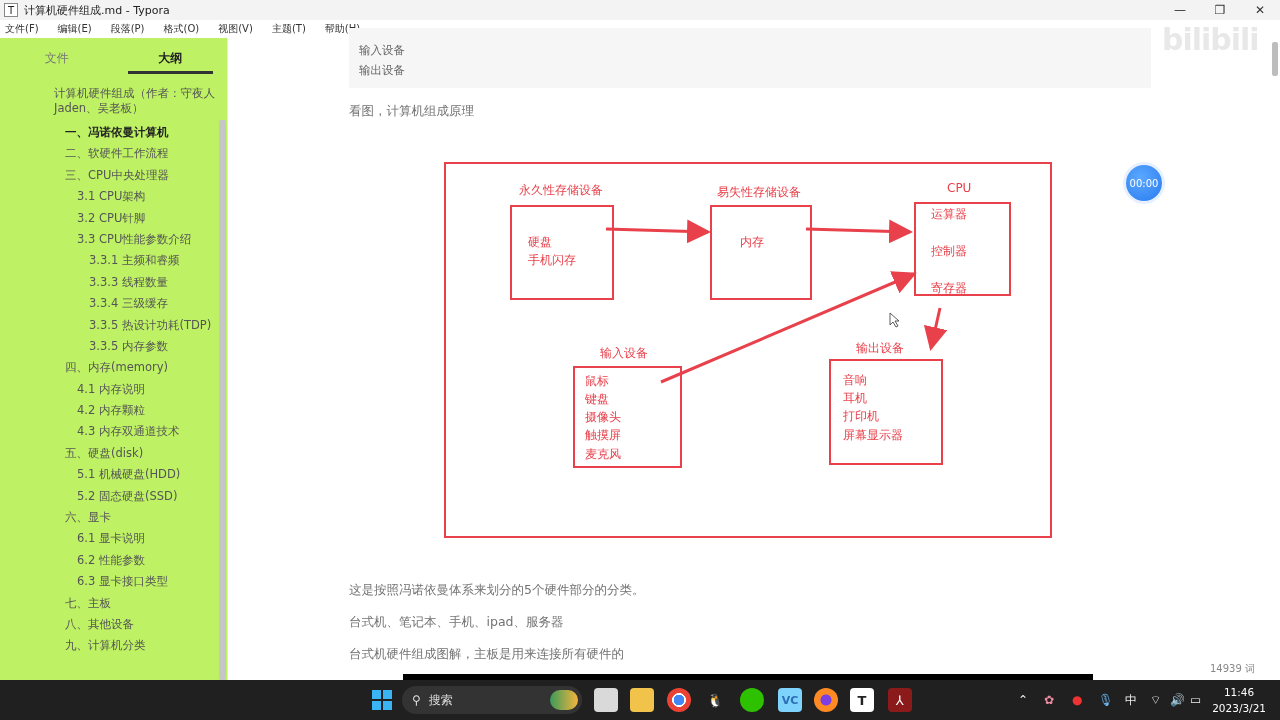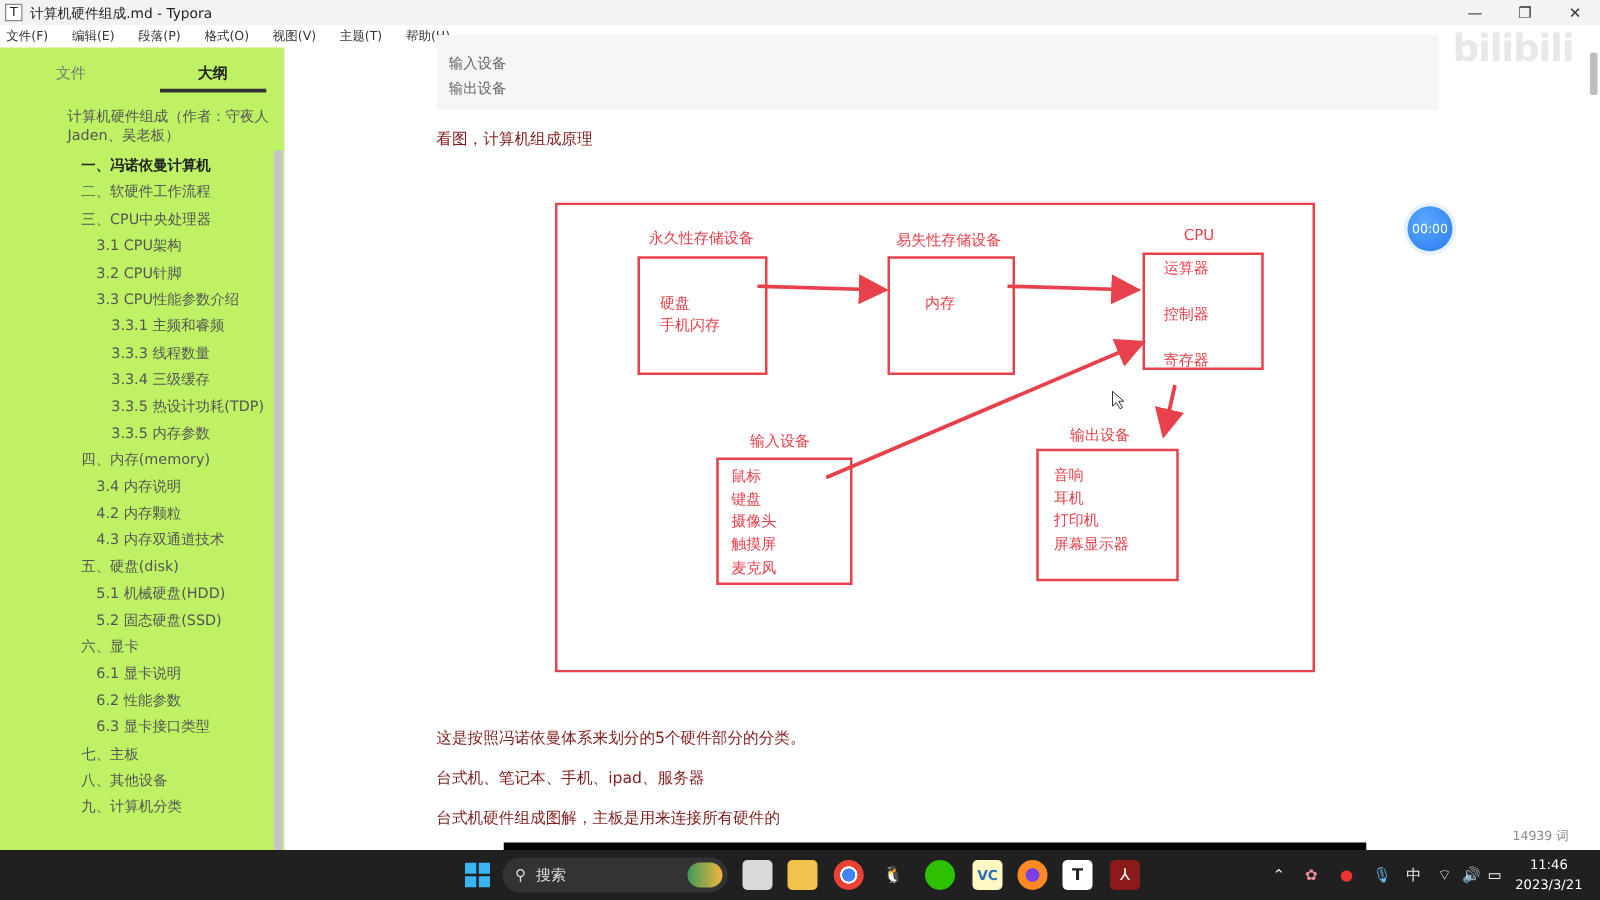--- a/index.html
+++ b/index.html
@@ -20,21 +20,21 @@
   .outline .lv0 { padding-left: 15px; line-height: 15px; height: auto; white-space: normal; margin-bottom: 6px; width: 190px; }
   .outline .lv1 { padding-left: 26px; }
   .outline .lv2 { padding-left: 38px; }
   .outline .lv3 { padding-left: 50px; }
   .outline .active { color: #222; font-weight: bold; }
   .side-scroll { position: absolute; left: 219px; top: 82px; width: 7px; height: 560px; background: #c6c6c6; border-radius: 2px; }
   .side-bottom { position: absolute; left: 228px; top: 656px; width: 60px; height: 24px; font-size: 11px; color: #777; }
   .side-bottom span { position: absolute; top: 4px; }
   .content { position: absolute; left: 229px; top: 38px; width: 1040px; height: 642px; background: #fff; }
   .codeblock { position: absolute; left: 120px; top: -10px; width: 802px; height: 60px; background: #f6f6f6; font-family: "DejaVu Serif", serif; font-size: 11.5px; color: #666; padding: 12px 10px; line-height: 20px; }
-  .para { position: absolute; left: 120px; font-size: 12.5px; color: #7f1d1d; }
+  .para { position: absolute; left: 120px; font-size: 12.5px; color: #737373; }
   .diagram { position: absolute; left: 444px; top: 162px; width: 608px; height: 376px; }
   .scrollbar-main { position: absolute; left: 1272px; top: 42px; width: 6px; height: 34px; background: #bdbdbd; border-radius: 2px; }
   .timer { position: absolute; left: 1126px; top: 165px; width: 36px; height: 36px; border-radius: 50%; background: radial-gradient(circle at 40% 35%, #5aa8ff, #2a7bef); color: #fff; font-size: 10px; display:flex; align-items:center; justify-content:center; box-shadow: 0 0 0 3px #e6f0ff; }
   .watermark { position: absolute; left: 1162px; top: 22px; font-size: 30px; font-weight: bold; color: #e8e8e8; letter-spacing: -1px; }
   .wordcount { position: absolute; left: 1210px; top: 662px; font-size: 10px; color: #888; }
   .blackbar { position: absolute; left: 403px; top: 674px; width: 690px; height: 6px; background: #000; }
   .taskbar { position: absolute; left: 0; top: 680px; width: 1280px; height: 40px; background: #202020; }
   .tb-icon { position: absolute; top: 8px; width: 24px; height: 24px; border-radius: 4px; display:flex; align-items:center; justify-content:center; font-size: 13px; color:#fff; }
   .search { position: absolute; left: 402px; top: 6px; width: 180px; height: 28px; background: #333; border-radius: 14px; color: #ddd; font-size: 12px; display:flex; align-items:center; padding-left: 10px; }
   .tray { position: absolute; top: 0; height: 40px; color: #eee; font-size: 12px; display:flex; align-items:center; }
@@ -75,21 +75,21 @@
     <div class="item lv1">三、CPU中央处理器</div>
     <div class="item lv2">3.1 CPU架构</div>
     <div class="item lv2">3.2 CPU针脚</div>
     <div class="item lv2">3.3 CPU性能参数介绍</div>
     <div class="item lv3">3.3.1 主频和睿频</div>
     <div class="item lv3">3.3.3 线程数量</div>
     <div class="item lv3">3.3.4 三级缓存</div>
     <div class="item lv3">3.3.5 热设计功耗(TDP)</div>
     <div class="item lv3">3.3.5 内存参数</div>
     <div class="item lv1">四、内存(memory)</div>
-    <div class="item lv2">3.4 内存说明</div>
+    <div class="item lv2">4.1 内存说明</div>
     <div class="item lv2">4.2 内存颗粒</div>
     <div class="item lv2">4.3 内存双通道技术</div>
     <div class="item lv1">五、硬盘(disk)</div>
     <div class="item lv2">5.1 机械硬盘(HDD)</div>
     <div class="item lv2">5.2 固态硬盘(SSD)</div>
     <div class="item lv1">六、显卡</div>
     <div class="item lv2">6.1 显卡说明</div>
     <div class="item lv2">6.2 性能参数</div>
     <div class="item lv2">6.3 显卡接口类型</div>
     <div class="item lv1">七、主板</div>
@@ -178,21 +178,21 @@
   <div class="search">
     <span style="margin-right:8px">⚲</span>
     <span>搜索</span>
     <span style="margin-left:auto;margin-right:4px;width:28px;height:20px;border-radius:10px;background:linear-gradient(90deg,#3a9b5a,#f5b53d);"></span>
   </div>
   <div class="tb-icon" style="left:594px;background:#d9d9d9"></div>
   <div class="tb-icon" style="left:630px;background:#f2c34a"></div>
   <div class="tb-icon" style="left:667px;background:radial-gradient(circle,#4285f4 30%,#fff 32%,#fff 40%,#ea4335 42%);border-radius:50%"></div>
   <div class="tb-icon" style="left:703px">🐧</div>
   <div class="tb-icon" style="left:740px;background:#2dc100;border-radius:50%"></div>
-  <div class="tb-icon" style="left:778px;background:#fef9c3;color:#2c6fb6;font-size:11px;font-weight:bold">VC</div>
+  <div class="tb-icon" style="left:778px;background:#7dd3fc;color:#2c6fb6;font-size:11px;font-weight:bold">VC</div>
   <div class="tb-icon" style="left:814px;background:radial-gradient(circle,#7b3fe4 30%,#ff8a24 35%);border-radius:50%"></div>
   <div class="tb-icon" style="left:850px;background:#fff;color:#222;font-weight:bold">T</div>
   <div class="tb-icon" style="left:888px;background:#8b1a1a;color:#fff">⅄</div>
   <div class="tray" style="left:1018px">⌃</div>
   <div class="tray" style="left:1044px;color:#f08ca0">✿</div>
   <div class="tray" style="left:1072px;color:#e33">●</div>
   <div class="tray" style="left:1098px;color:#6cb8f0">🎙</div>
   <div class="tray" style="left:1125px">中</div>
   <div class="tray" style="left:1150px">⌔</div>
   <div class="tray" style="left:1170px">🔊</div>

